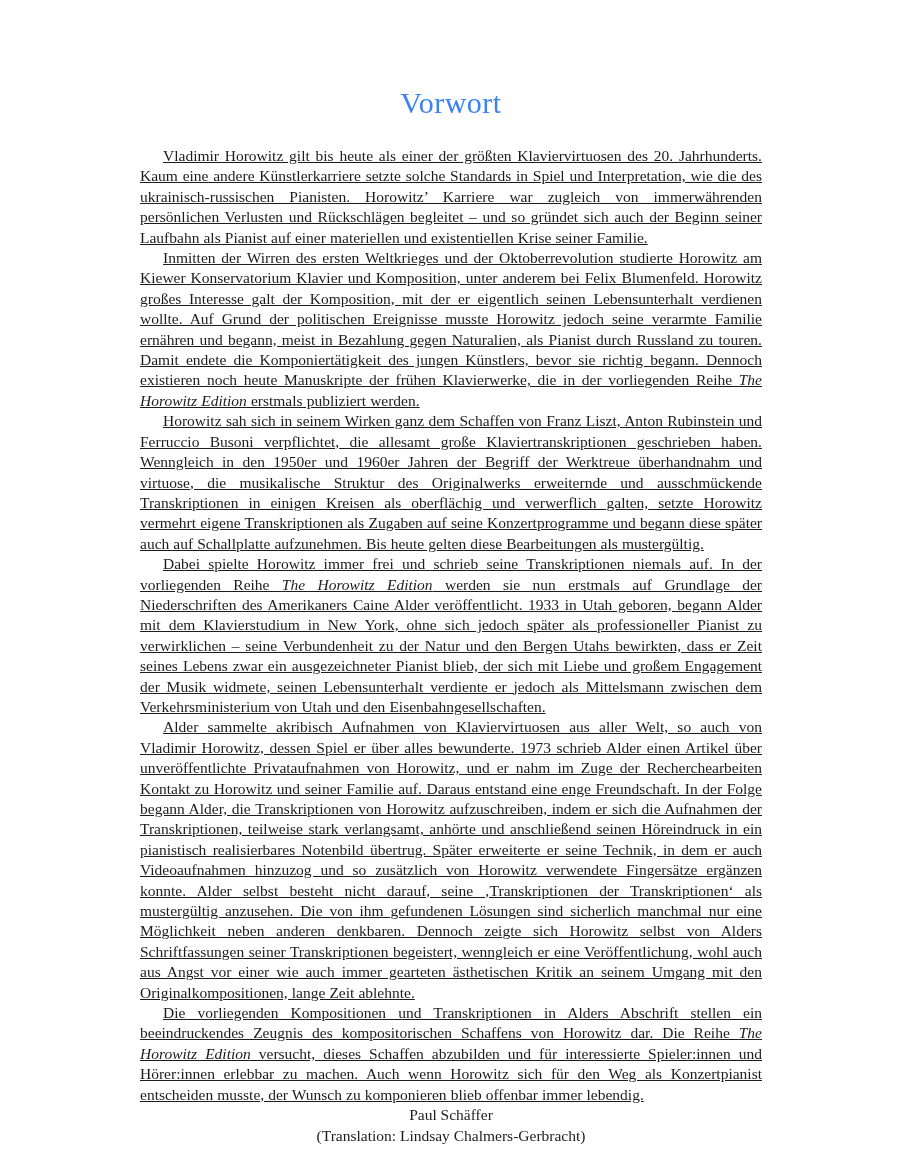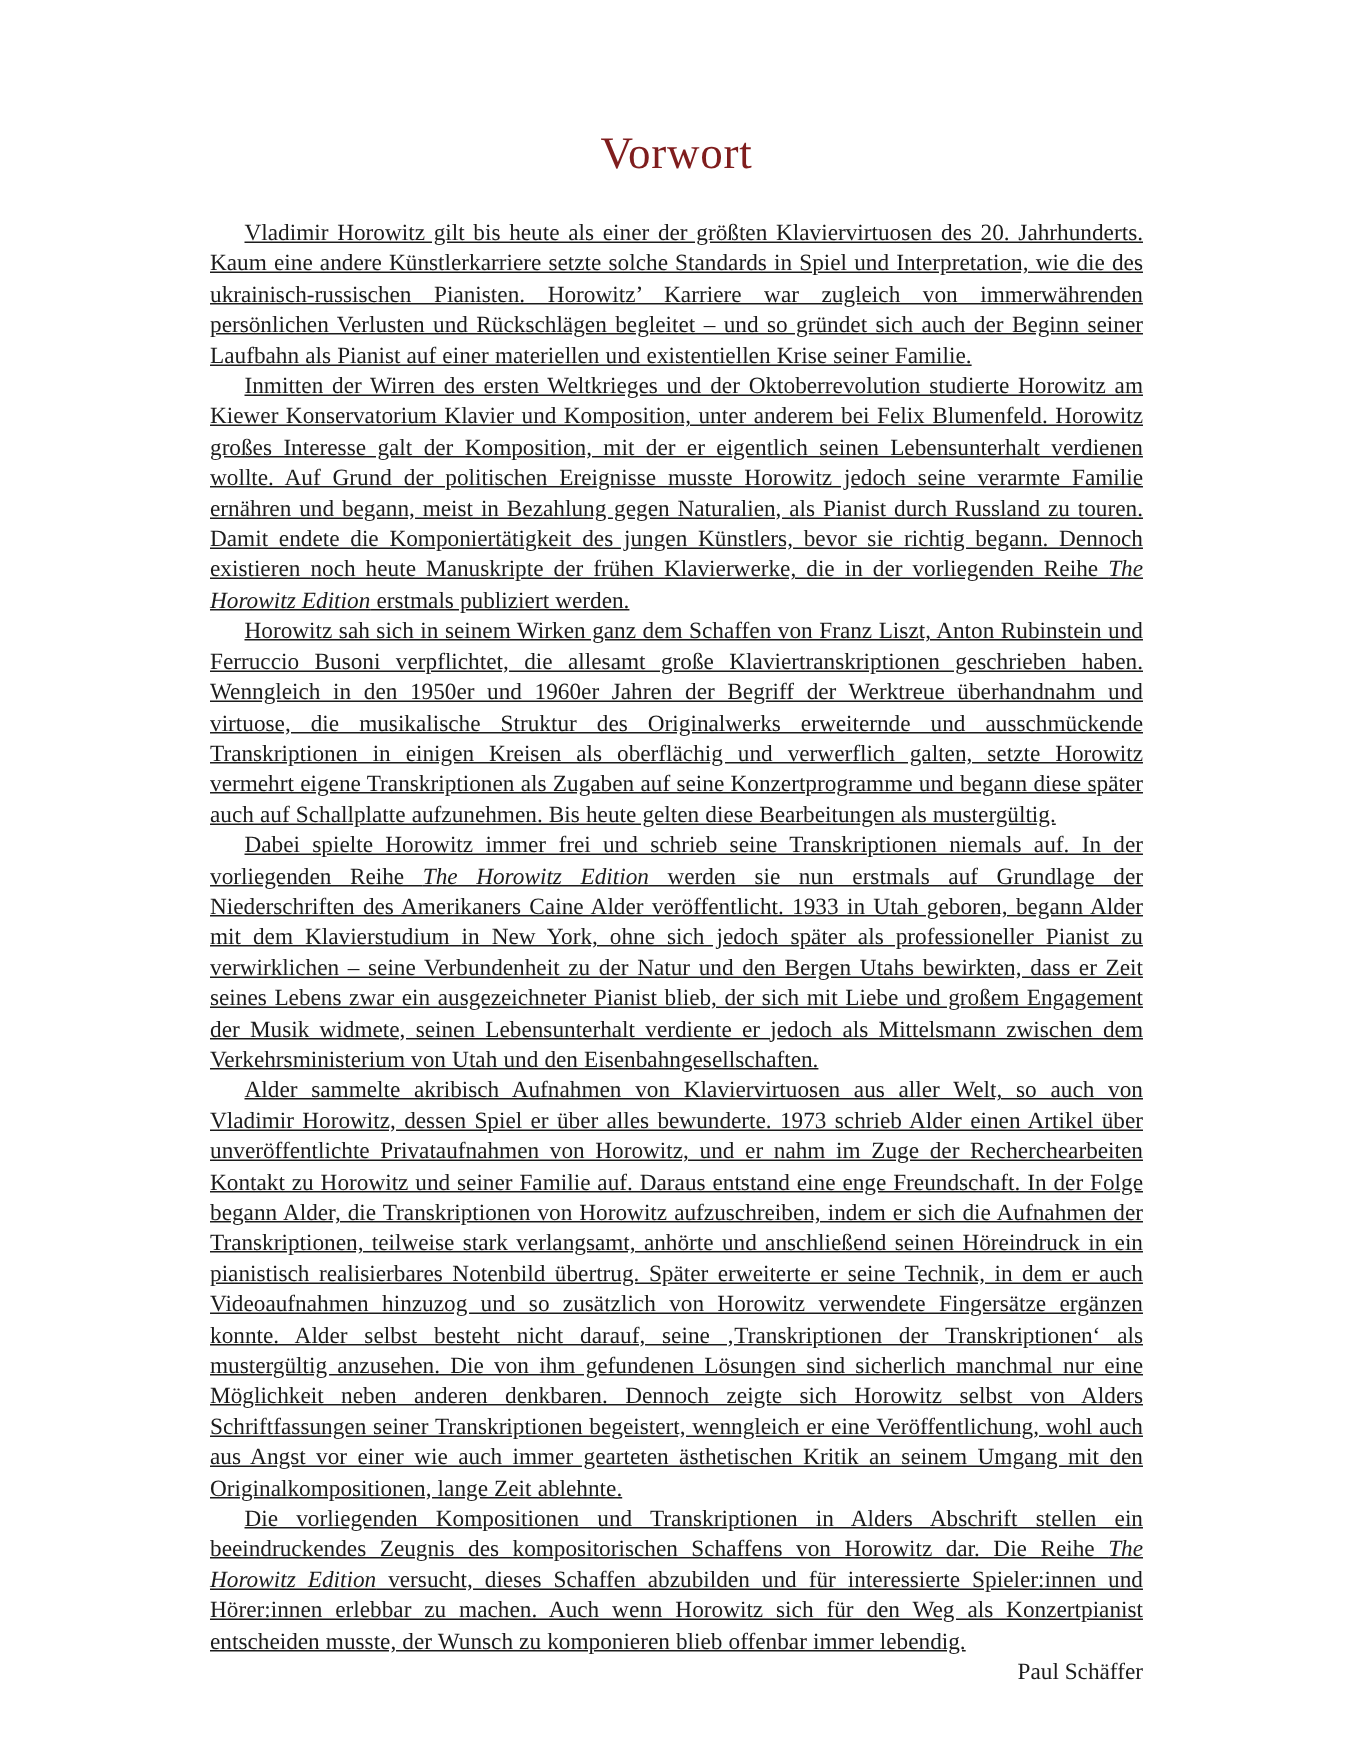--- a/index.html
+++ b/index.html
@@ -17,38 +17,38 @@
     font-family: "Liberation Serif", "DejaVu Serif", serif;
     padding: 86px 138px 0 140px;
     overflow: hidden;
   }
   .doc-title {
     font-size: 30px;
     font-weight: 400;
     text-align: center;
     margin: 0 0 26px 0;
     letter-spacing: 0.5px;
-    color: #7f1d1d;
+    color: #3b82f6;
   }
   .body-text p {
     margin: 0;
     text-indent: 23px;
     text-align: justify;
     font-size: 15.5px;
     line-height: 20.4px;
     hyphens: auto;
     -webkit-hyphens: auto;
     word-spacing: 0.2px;
     text-decoration: underline;
   }
   .body-text p em {
     font-style: italic;
   }
   .signature {
-    text-align: right;
+    text-align: center;
     font-size: 15.5px;
     line-height: 20.4px;
     margin-top: 0;
   }
   .signature div {
     margin: 0;
   }
 </style>
 </head>
 <body>
@@ -60,14 +60,15 @@
       <p><span>Vladimir Horowitz gilt bis heute als einer der größten Klaviervirtuosen des 20. Jahrhunderts. Kaum eine andere Künstlerkarriere setzte solche Standards in Spiel und Interpretation, wie die des ukrainisch-russischen Pianisten. Horowitz’ Karriere war zugleich von immerwährenden persönlichen Verlusten und Rückschlägen begleitet – und so gründet sich auch der Beginn seiner Laufbahn als Pianist auf einer materiellen und existentiellen Krise seiner Familie.</span></p>
       <p><span>Inmitten der Wirren des ersten Weltkrieges und der Oktoberrevolution studierte Horowitz am Kiewer Konservatorium Klavier und Komposition, unter anderem bei Felix Blumenfeld. Horowitz großes Interesse galt der Komposition, mit der er eigentlich seinen Lebensunterhalt verdienen wollte. Auf Grund der politischen Ereignisse musste Horowitz jedoch seine verarmte Familie ernähren und begann, meist in Bezahlung gegen Naturalien, als Pianist durch Russland zu touren. Damit endete die Komponiertätigkeit des jungen Künstlers, bevor sie richtig begann. Dennoch existieren noch heute Manuskripte der frühen Klavierwerke, die in der vorliegenden Reihe </span><em>The Horowitz Edition</em><span> erstmals publiziert werden.</span></p>
       <p><span>Horowitz sah sich in seinem Wirken ganz dem Schaffen von Franz Liszt, Anton Rubinstein und Ferruccio Busoni verpflichtet, die allesamt große Klaviertranskriptionen geschrieben haben. Wenngleich in den 1950er und 1960er Jahren der Begriff der Werktreue überhandnahm und virtuose, die musikalische Struktur des Originalwerks erweiternde und ausschmückende Transkriptionen in einigen Kreisen als oberflächig und verwerflich galten, setzte Horowitz vermehrt eigene Transkriptionen als Zugaben auf seine Konzertprogramme und begann diese später auch auf Schallplatte aufzunehmen. Bis heute gelten diese Bearbeitungen als mustergültig.</span></p>
       <p><span>Dabei spielte Horowitz immer frei und schrieb seine Transkriptionen niemals auf. In der vorliegenden Reihe </span><em>The Horowitz Edition</em><span> werden sie nun erstmals auf Grundlage der Niederschriften des Amerikaners Caine Alder veröffentlicht. 1933 in Utah geboren, begann Alder mit dem Klavierstudium in New York, ohne sich jedoch später als professioneller Pianist zu verwirklichen – seine Verbundenheit zu der Natur und den Bergen Utahs bewirkten, dass er Zeit seines Lebens zwar ein ausgezeichneter Pianist blieb, der sich mit Liebe und großem Engagement der Musik widmete, seinen Lebensunterhalt verdiente er jedoch als Mittelsmann zwischen dem Verkehrsministerium von Utah und den Eisenbahngesellschaften.</span></p>
       <p><span>Alder sammelte akribisch Aufnahmen von Klaviervirtuosen aus aller Welt, so auch von Vladimir Horowitz, dessen Spiel er über alles bewunderte. 1973 schrieb Alder einen Artikel über unveröffentlichte Privataufnahmen von Horowitz, und er nahm im Zuge der Recherchearbeiten Kontakt zu Horowitz und seiner Familie auf. Daraus entstand eine enge Freundschaft. In der Folge begann Alder, die Transkriptionen von Horowitz aufzuschreiben, indem er sich die Aufnahmen der Transkriptionen, teilweise stark verlangsamt, anhörte und anschließend seinen Höreindruck in ein pianistisch realisierbares Notenbild übertrug. Später erweiterte er seine Technik, in dem er auch Videoaufnahmen hinzuzog und so zusätzlich von Horowitz verwendete Fingersätze ergänzen konnte. Alder selbst besteht nicht darauf, seine ‚Transkriptionen der Transkriptionen‘ als mustergültig anzusehen. Die von ihm gefundenen Lösungen sind sicherlich manchmal nur eine Möglichkeit neben anderen denkbaren. Dennoch zeigte sich Horowitz selbst von Alders Schriftfassungen seiner Transkriptionen begeistert, wenngleich er eine Veröffentlichung, wohl auch aus Angst vor einer wie auch immer gearteten ästhetischen Kritik an seinem Umgang mit den Originalkompositionen, lange Zeit ablehnte.</span></p>
       <p><span>Die vorliegenden Kompositionen und Transkriptionen in Alders Abschrift stellen ein beeindruckendes Zeugnis des kompositorischen Schaffens von Horowitz dar. Die Reihe </span><em>The Horowitz Edition</em><span> versucht, dieses Schaffen abzubilden und für interessierte Spieler:innen und Hörer:innen erlebbar zu machen. Auch wenn Horowitz sich für den Weg als Konzertpianist entscheiden musste, der Wunsch zu komponieren blieb offenbar immer lebendig.</span></p>
     </div>
 
   <div class="signature">
     <div>Paul Schäffer</div>
+    <div>(Translation: Lindsay Chalmers-Gerbracht)</div>
   </div>
 </div>
 
 </body></html>

